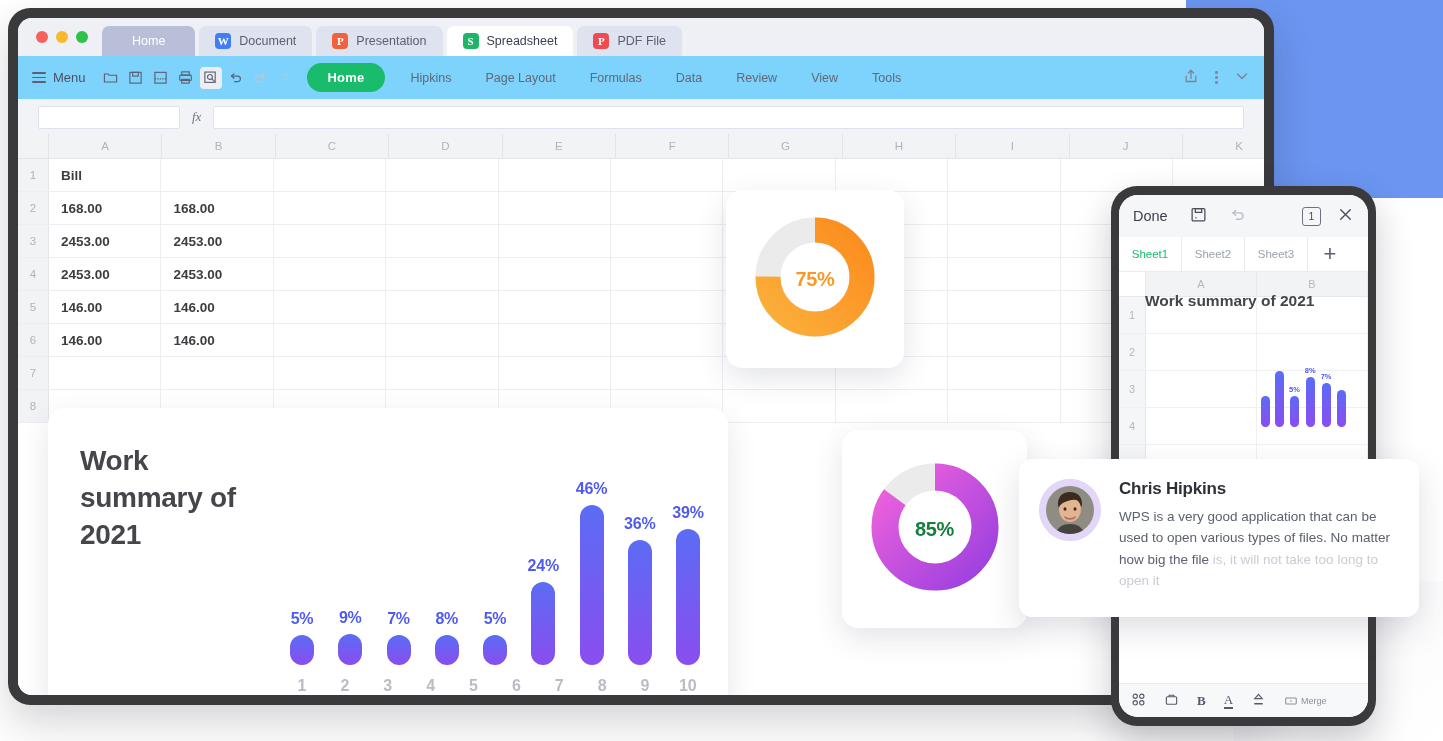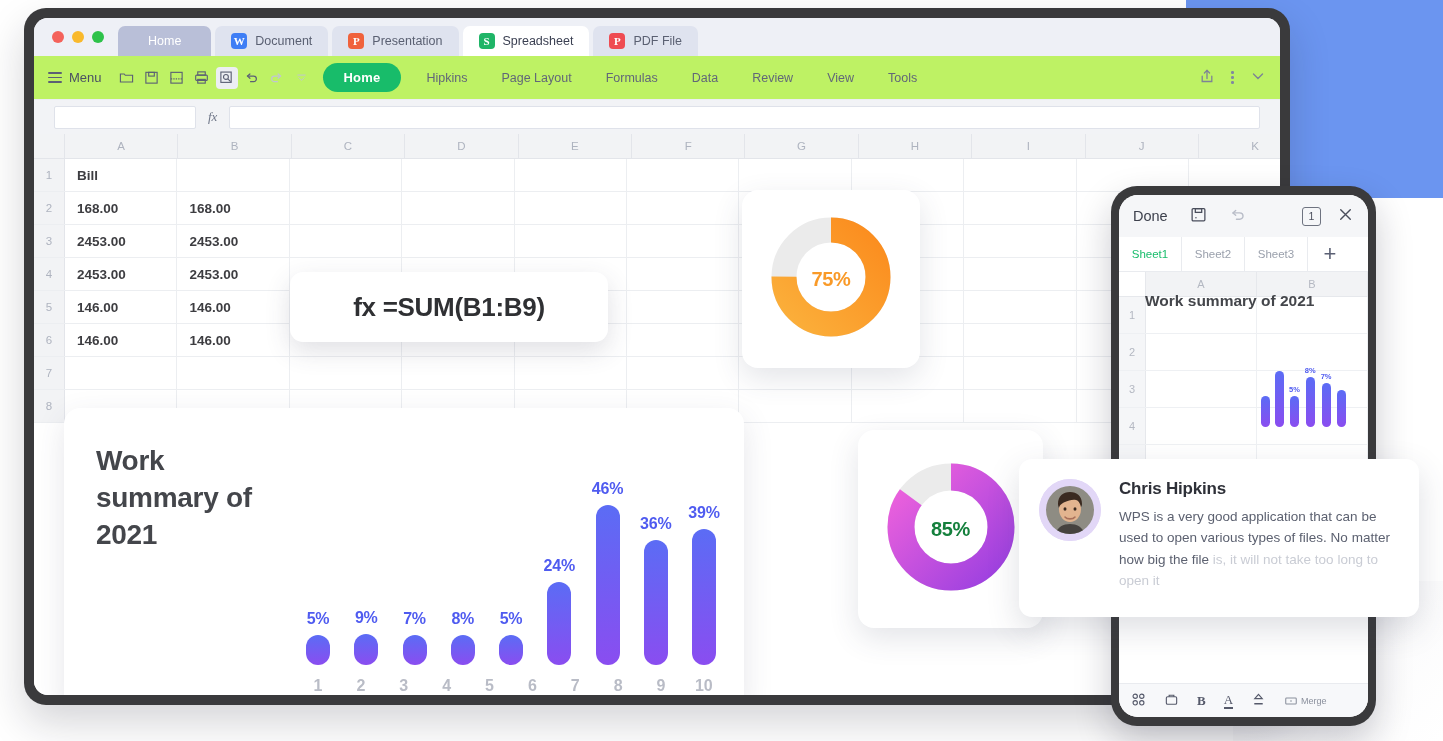--- a/index.html
+++ b/index.html
@@ -17,21 +17,21 @@
   }
   .bg-corner{
     position:absolute;right:0;bottom:0;width:210px;height:160px;
     background:linear-gradient(135deg,#f4f4f6 0%,#fbfbfc 60%,#ffffff 100%);
     clip-path:polygon(0 18%, 22% 0, 100% 0, 100% 100%, 0 100%);
     opacity:.85;
   }
 
   
   .laptop{
-    position:absolute;left:24px;top:8px;width:1266px;height:697px;
+    position:absolute;left:8px;top:8px;width:1266px;height:697px;
     background:#3a3a3c;border-radius:22px;padding:10px;box-sizing:border-box;
     box-shadow:0 18px 40px rgba(20,20,40,.18);
   }
   .screen{
     width:100%;height:100%;background:#fff;border-radius:14px;overflow:hidden;
     position:relative;
   }
 
   
   .tabbar{
@@ -52,21 +52,21 @@
   .tapp{
     width:16px;height:16px;border-radius:4px;color:#fff;font-size:11px;
     font-weight:bold;display:flex;align-items:center;justify-content:center;
     font-family:"Liberation Serif",serif;
   }
   .tapp.w{background:#3f7ef5;} .tapp.p{background:#f0623c;}
   .tapp.s{background:#1fb567;} .tapp.f{background:#ef4b52;}
 
   
   .ribbon{
-    height:44px;background:#bef264;display:flex;align-items:center;
+    height:44px;background:#7dd3fc;display:flex;align-items:center;
     padding:0 14px;box-sizing:border-box;border-bottom:1px solid #eceef3;
     position:relative;
   }
   .menu-btn{display:flex;align-items:center;gap:7px;font-size:13px;color:#4b5163;margin-right:14px;}
   .hamb{display:flex;flex-direction:column;gap:3px;}
   .hamb i{display:block;width:14px;height:1.6px;background:#5b6074;border-radius:1px;}
   .qicons{display:flex;align-items:center;gap:3px;margin-right:10px;}
   .qi{
     width:22px;height:22px;display:flex;align-items:center;justify-content:center;
     border-radius:4px;color:#5b6074;
@@ -468,23 +468,20 @@
             <div class="cell"></div>
             <div class="cell"></div>
             <div class="cell"></div>
             <div class="cell"></div>
             <div class="cell"></div>
             <div class="cell"></div>
           </div>
         </div>
     </div>
 
-    <div class="formula-card">
-      <span>fx =SUM(B1:B9)</span>
-    </div>
 
     <div class="donut-card orange">
       <div class="donut">
         <svg width="126" height="126" viewBox="0 0 126 126">
           <defs>
             <linearGradient id="og" x1="0" y1="0" x2="1" y2="1">
               <stop offset="0%" stop-color="#fbb03b"></stop>
                 <stop offset="100%" stop-color="#fb8c1e"></stop>
             </linearGradient>
           </defs>

